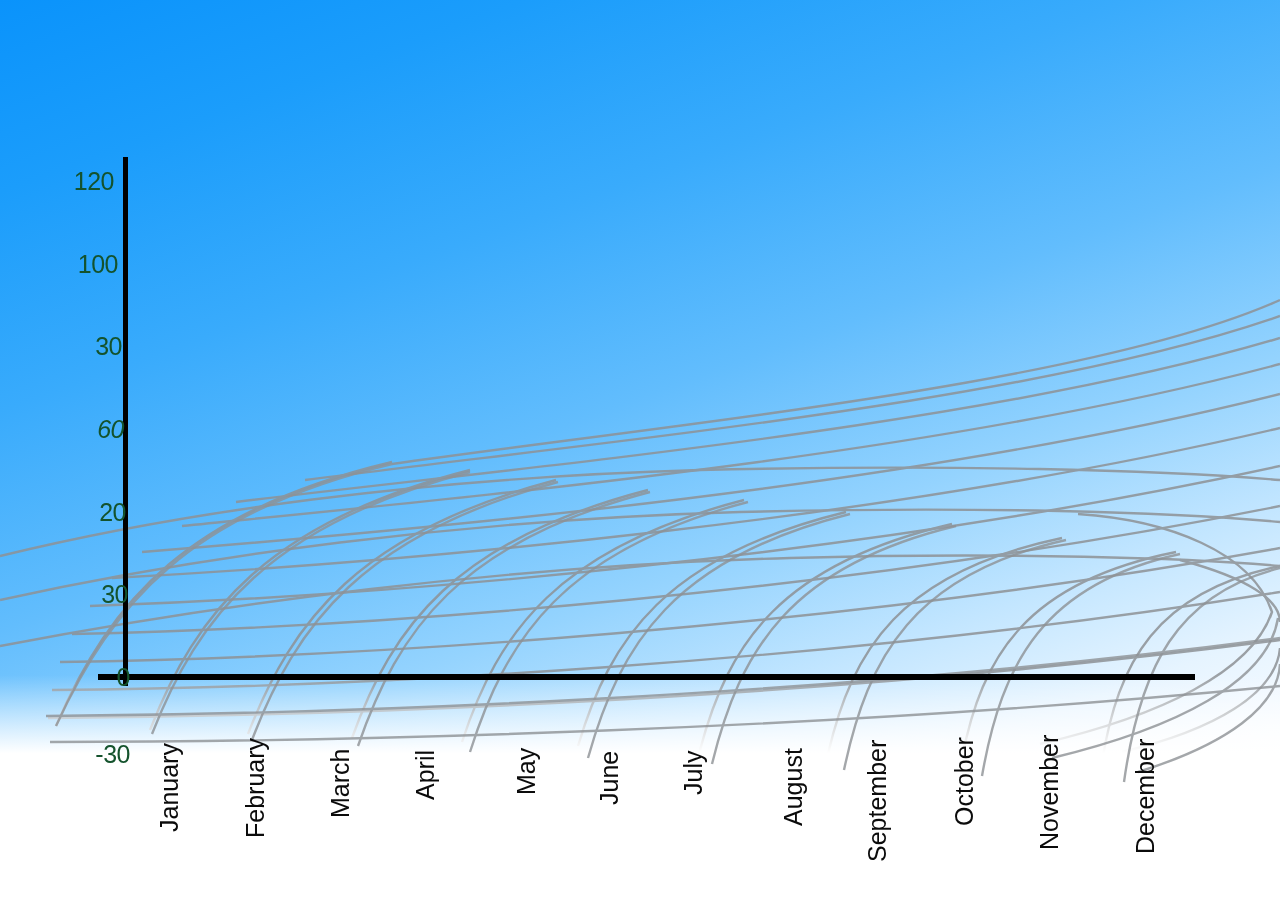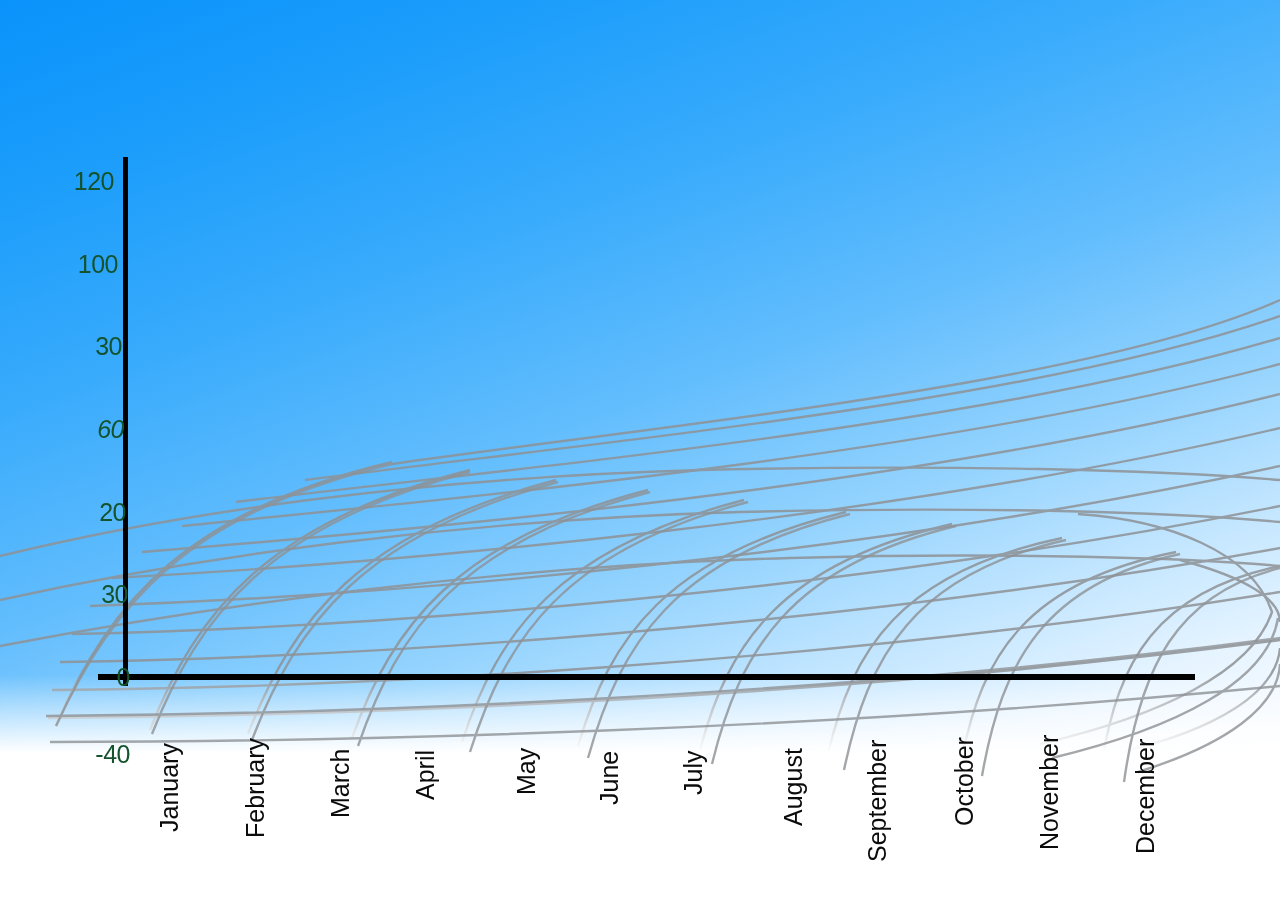--- a/index.html
+++ b/index.html
@@ -223,21 +223,21 @@
     <div class="yaxis-line"></div>
     <div class="zero-line"></div>
 
     <div class="ytick" style="left:52px;  top:167px;">120</div>
     <div class="ytick" style="left:56px;  top:250px;">100</div>
     <div class="ytick" style="left:60px;  top:332px;">30</div>
     <div class="ytick" style="left:62px;  top:415px;font-style:italic;">60</div>
     <div class="ytick" style="left:64px;  top:498px;">20</div>
     <div class="ytick" style="left:66px;  top:580px;">30</div>
     <div class="ytick" style="left:68px;  top:663px;">0</div>
-    <div class="ytick" style="left:48px;  top:740px; width:82px;">-40</div>
+    <div class="ytick" style="left:48px;  top:740px; width:82px;">-30</div>
 
     <div class="xlabel" style="left:155px; top:832px;">January</div>
     <div class="xlabel" style="left:241px; top:838px;">February</div>
     <div class="xlabel" style="left:326px; top:818px;">March</div>
     <div class="xlabel" style="left:411px; top:800px;">April</div>
     <div class="xlabel" style="left:512px; top:795px;">May</div>
     <div class="xlabel" style="left:595px; top:805px;">June</div>
     <div class="xlabel" style="left:679px; top:795px;">July</div>
     <div class="xlabel" style="left:779px; top:826px;">August</div>
     <div class="xlabel" style="left:863px; top:862px;">September</div>

